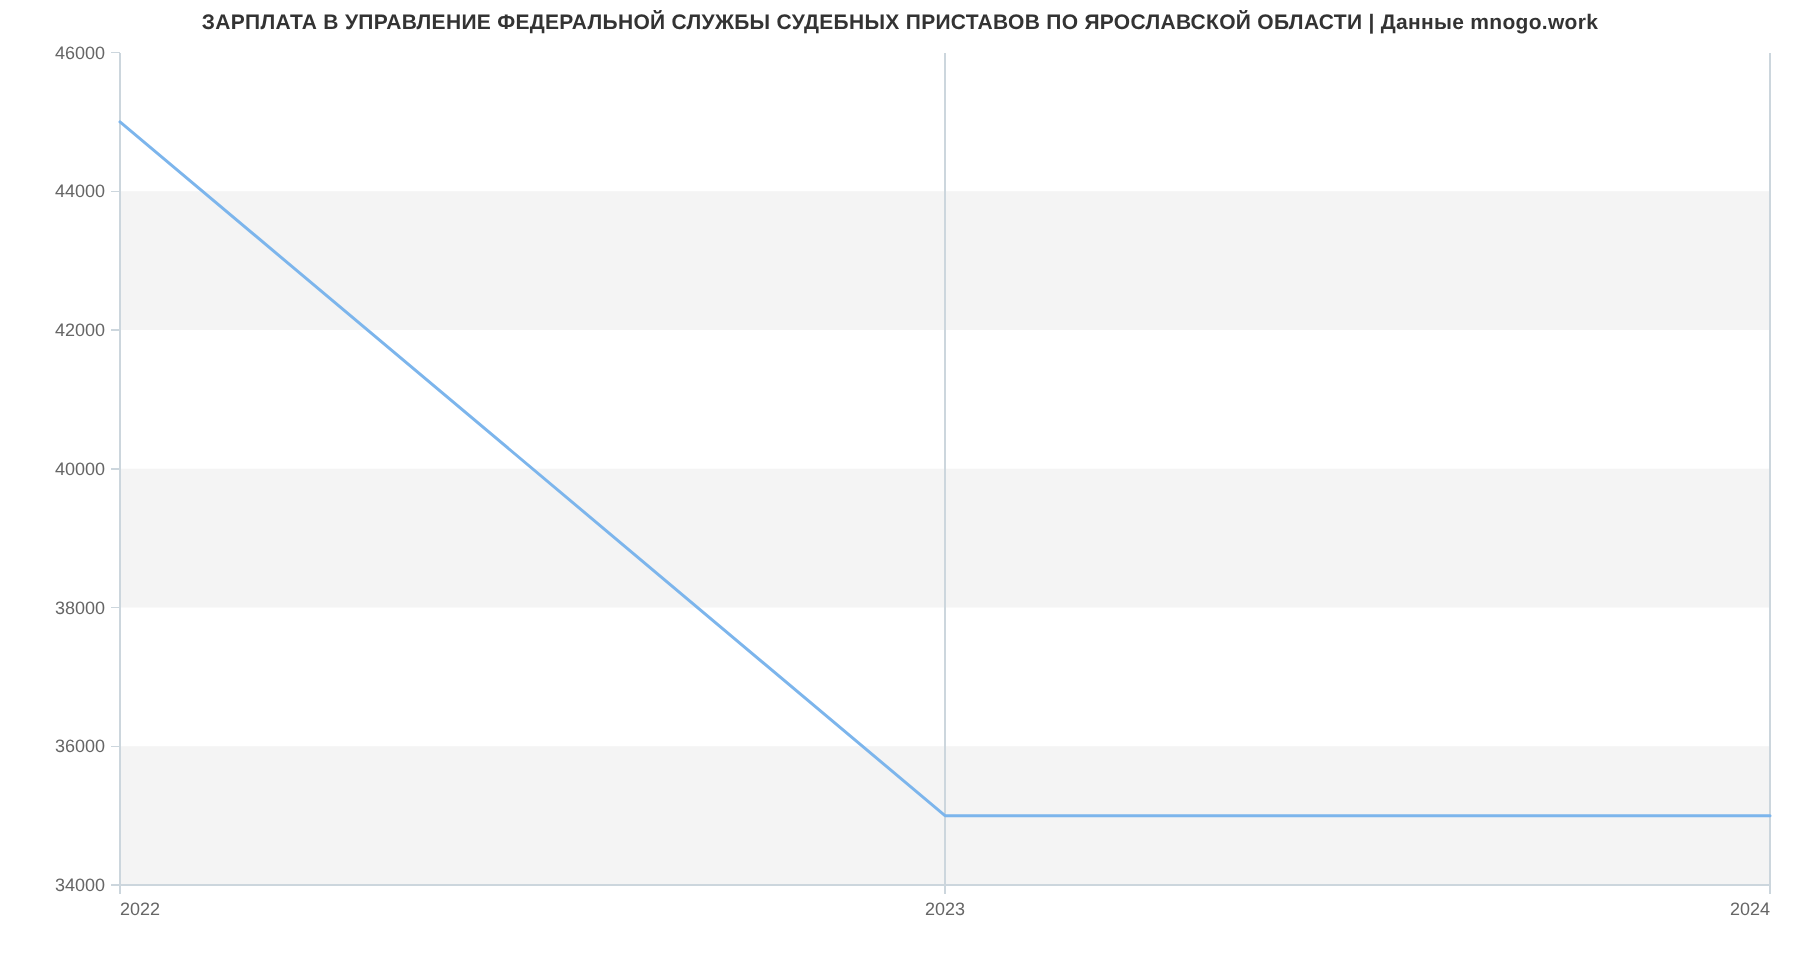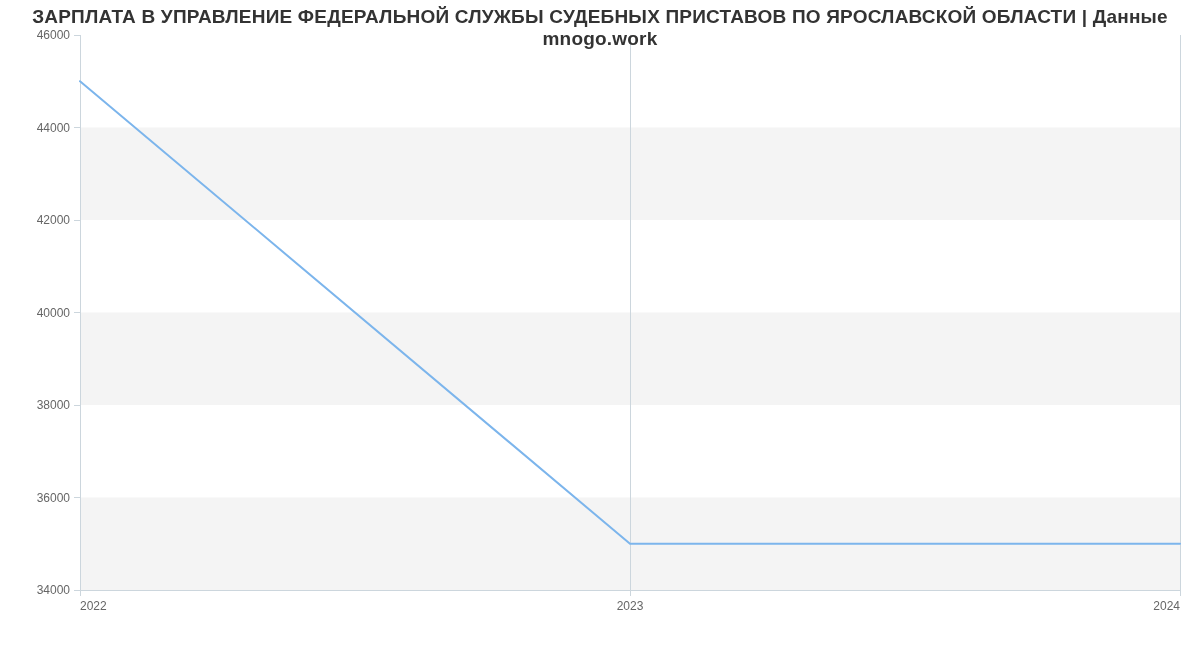--- a/index.html
+++ b/index.html
@@ -15,21 +15,21 @@
     position: relative;
     width: 1200px;
     height: 650px;
   }
   .title {
     position: absolute;
     top: 6px;
     left: 0;
     width: 1200px;
     text-align: center;
-    font-size: 19px;
+    font-size: 14px;
     font-weight: 600;
     color: #333;
     letter-spacing: 0.2px;
   }
   svg { display: block; }
   .grid-band { fill: #f4f4f4; }
   .axis text {
     font-size: 12px;
     fill: #666;
     font-family: inherit;

